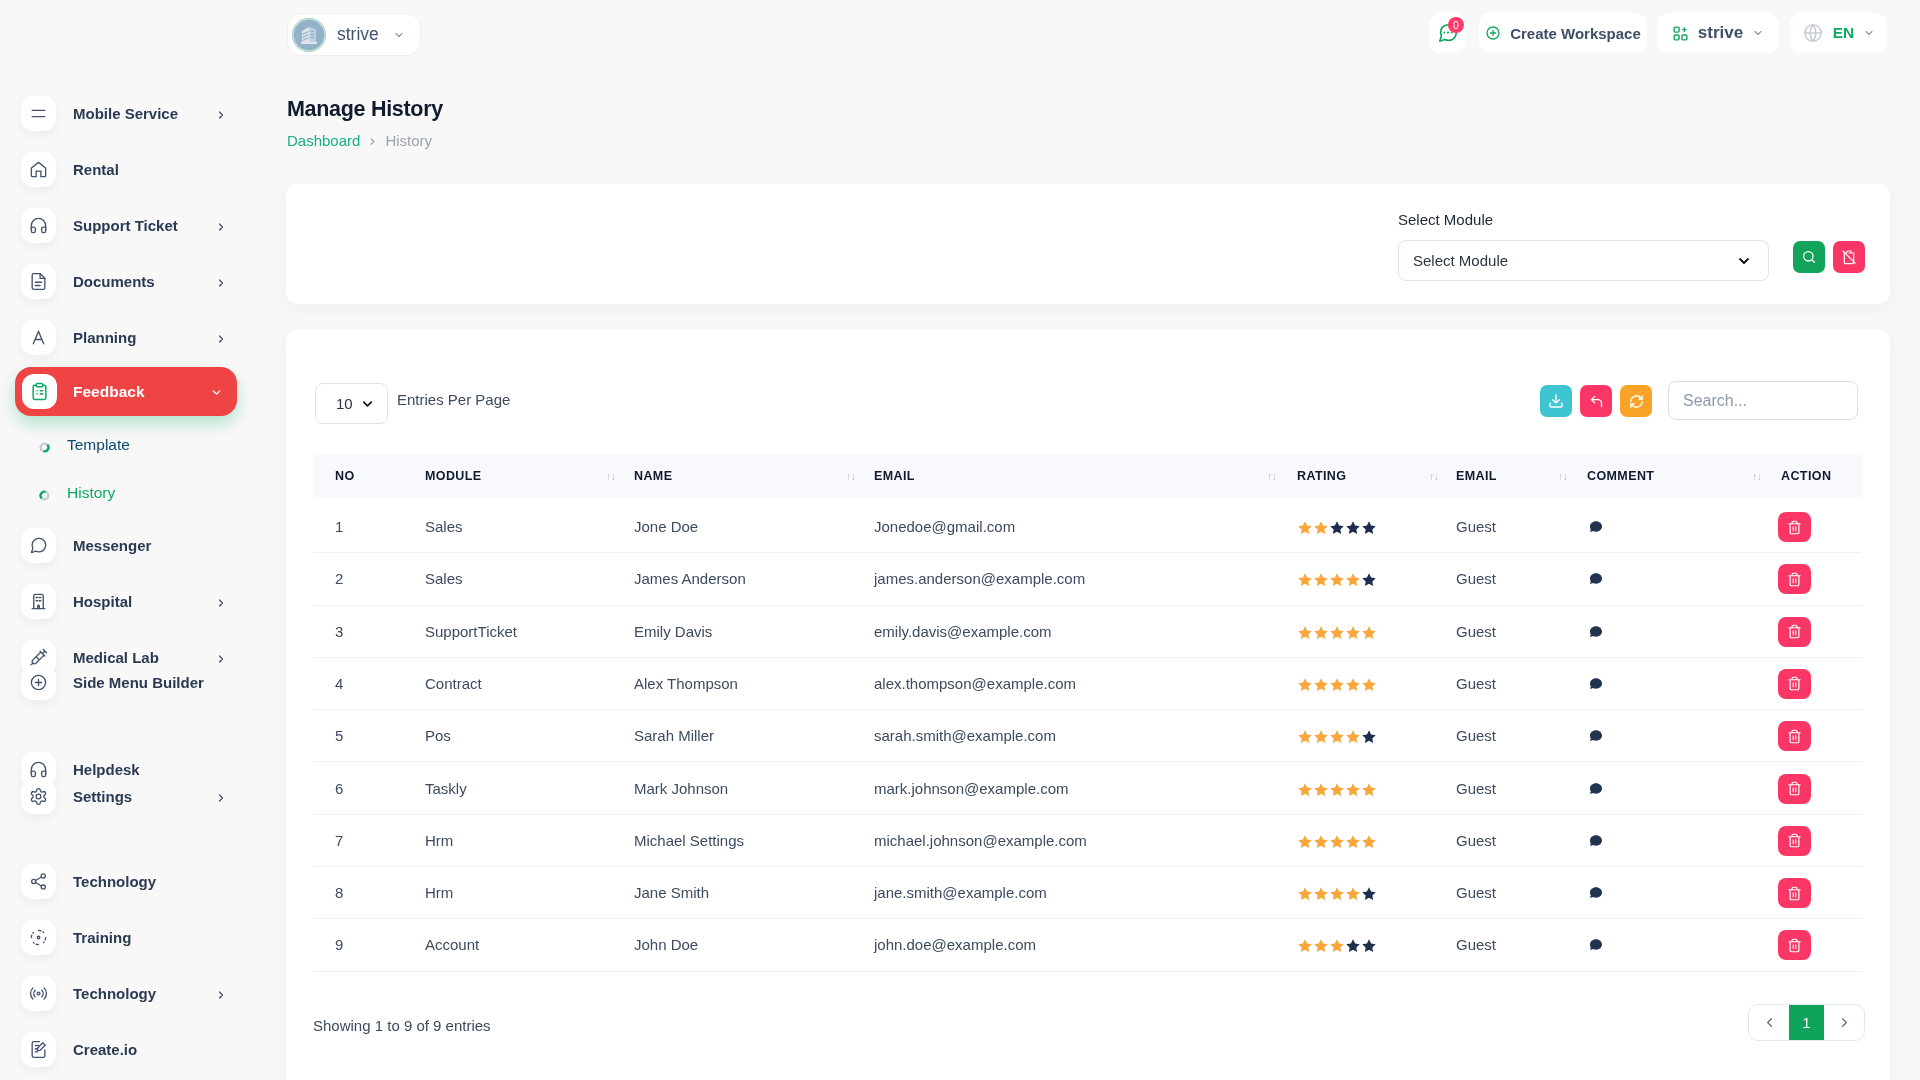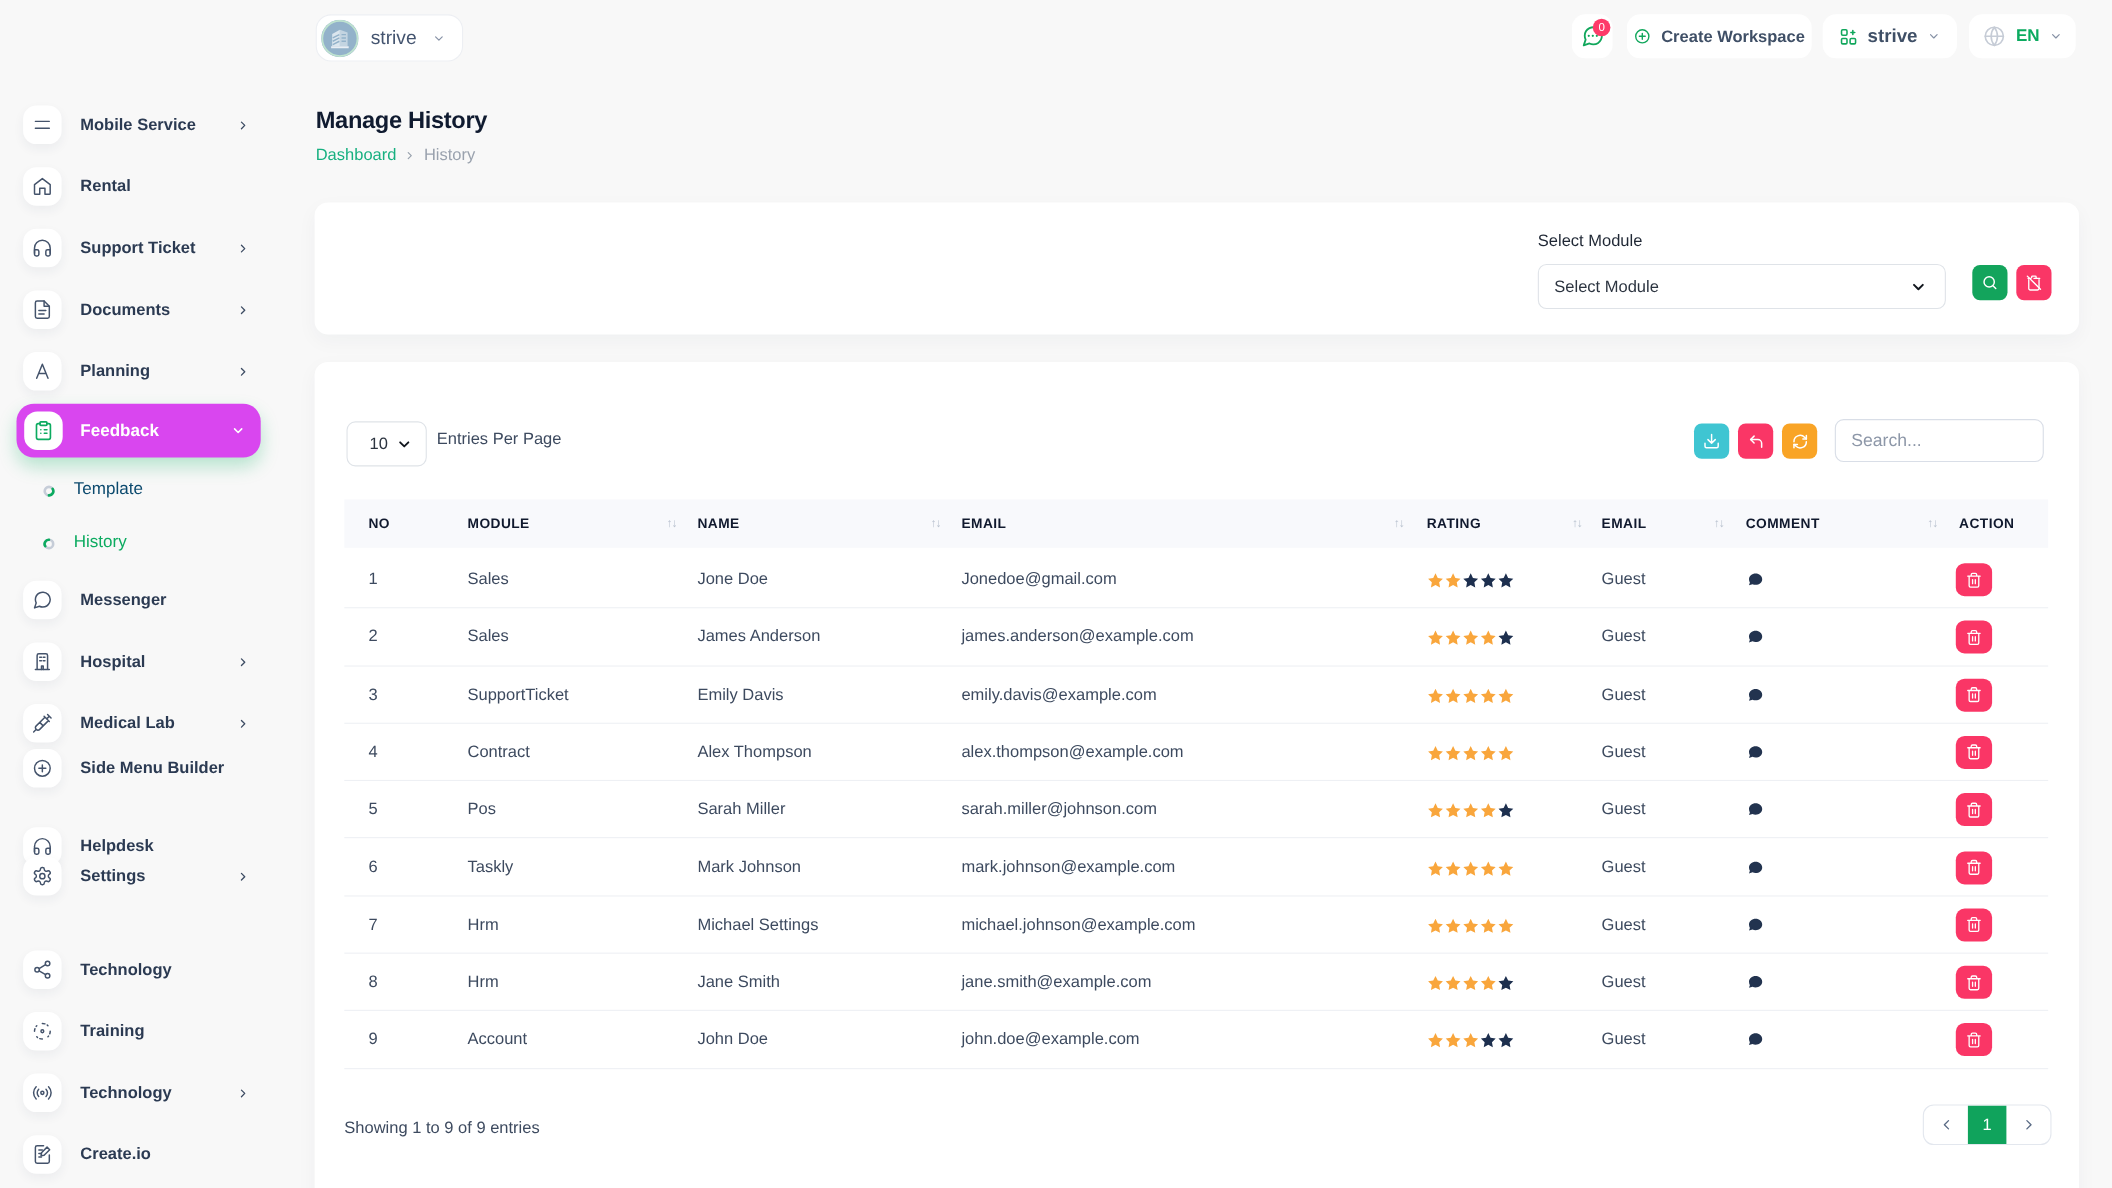--- a/index.html
+++ b/index.html
@@ -1,21 +1,21 @@
 <!DOCTYPE html>
 <html><head><meta charset="utf-8"><style>
 *{margin:0;padding:0;box-sizing:border-box}
 html,body{width:1920px;height:1080px;overflow:hidden;background:#f8f8f8;font-family:"Liberation Sans",sans-serif}
 aside{position:absolute;left:0;top:0;width:260px;height:1080px}
 .logo{position:absolute;left:0;top:0}
 .nitem{position:absolute;left:0;width:260px;height:35px}
 .ibox{position:absolute;left:21px;top:0;width:35px;height:35px;background:#fff;border-radius:12px;box-shadow:0 4px 10px rgba(35,58,85,.06);display:flex;align-items:center;justify-content:center}
 .nlabel{position:absolute;left:73px;top:0;height:35px;line-height:35px;font-size:15px;font-weight:bold;color:#2b3a52}
 .nchev{position:absolute;left:215px;top:11px}
-.fpill{position:absolute;left:15px;top:367px;width:222px;height:49px;background:#d946ef;border-radius:16px;box-shadow:0 8px 16px rgba(12,171,96,.28)}
+.fpill{position:absolute;left:15px;top:367px;width:222px;height:49px;background:#ef4444;border-radius:16px;box-shadow:0 8px 16px rgba(12,171,96,.28)}
 .fibox{position:absolute;left:7px;top:7px;width:35px;height:35px;background:#fff;border-radius:12px;display:flex;align-items:center;justify-content:center}
 .flabel{position:absolute;left:58px;top:0;height:49px;line-height:49px;font-size:15.5px;font-weight:bold;color:#fff}
 .fchev{position:absolute;right:14px;top:18px}
 .sub{position:absolute;left:0;width:260px;height:22px}
 .donut{position:absolute;left:39px;top:5px}
 .slabel{position:absolute;left:67px;top:0;height:22px;line-height:22px;font-size:15.5px;color:#0c4a6e}
 main{position:absolute;left:260px;top:0;width:1660px;height:826px}
 .chip{position:absolute;left:27px;top:13px;width:134px;height:43px;background:#fff;border:1px solid #edeff3;border-radius:14px;display:flex;align-items:center;padding-left:4px}
 .chiptxt{font-size:17.5px;color:#44546f;font-weight:500;margin-left:11px}
 .chipchev{margin-left:14px;display:flex}
@@ -126,21 +126,21 @@
   <span class="ibox">
         <svg width="19" height="19" viewBox="0 0 24 24" fill="none" stroke="#44536b" stroke-width="1.7" stroke-linecap="round" stroke-linejoin="round">
           <path d="m18 2 4 4M17 7l3-3M19 9 8.7 19.3a2.4 2.4 0 0 1-3.4 0l-.6-.6a2.4 2.4 0 0 1 0-3.4L15 5M9 11l4 4M5 19l-3 3M14 4l6 6"></path>
         </svg>
       </span>
   <span class="nlabel">Medical Lab</span>
   <span class="nchev"><svg width="12" height="12" viewBox="0 0 24 24" fill="none" stroke="#3d4c63" stroke-width="2.4" stroke-linecap="round" stroke-linejoin="round">
           <path d="m9 6 6 6-6 6"></path>
         </svg></span>
 </div>
-<div class="nitem" style="top:681px">
+<div class="nitem" style="top:665px">
   <span class="ibox">
         <svg width="19" height="19" viewBox="0 0 24 24" fill="none" stroke="#44536b" stroke-width="1.7" stroke-linecap="round" stroke-linejoin="round">
           <circle cx="12" cy="12" r="9"></circle>
           <path d="M12 8v8M8 12h8"></path>
         </svg>
       </span>
   <span class="nlabel">Side Menu Builder</span>
 
 </div>
 <div class="nitem" style="top:751.5px">
@@ -515,21 +515,21 @@
             <svg width="15" height="15" viewBox="0 0 24 24" fill="none" stroke="#fff" stroke-width="1.9" stroke-linecap="round" stroke-linejoin="round">
               <path d="M3 6h18M19 6v14a2 2 0 0 1-2 2H7a2 2 0 0 1-2-2V6M8 6V4a2 2 0 0 1 2-2h4a2 2 0 0 1 2 2v2"></path>
               <path d="M10 11v6M14 11v6"></path>
             </svg>
           </span>
 </div>
 <div class="trow" style="top:256.2px">
  <span class="td" style="left:22px">5</span>
  <span class="td" style="left:112px">Pos</span>
  <span class="td" style="left:321px">Sarah Miller</span>
- <span class="td" style="left:561px">sarah.miller@johnson.com</span>
+ <span class="td" style="left:561px">sarah.smith@example.com</span>
  <span class="stars" style="left:984px">
             <svg width="16" height="16" viewBox="0 0 24 24" fill="#f9a63c" stroke="none" stroke-width="0" stroke-linecap="round" stroke-linejoin="round">
               <path d="M12 1.8l3.1 6.4 7 1-5.1 4.9 1.2 7L12 17.8l-6.2 3.3 1.2-7L1.9 9.2l7-1z"></path>
             </svg>
             <svg width="16" height="16" viewBox="0 0 24 24" fill="#f9a63c" stroke="none" stroke-width="0" stroke-linecap="round" stroke-linejoin="round">
               <path d="M12 1.8l3.1 6.4 7 1-5.1 4.9 1.2 7L12 17.8l-6.2 3.3 1.2-7L1.9 9.2l7-1z"></path>
             </svg>
             <svg width="16" height="16" viewBox="0 0 24 24" fill="#f9a63c" stroke="none" stroke-width="0" stroke-linecap="round" stroke-linejoin="round">
               <path d="M12 1.8l3.1 6.4 7 1-5.1 4.9 1.2 7L12 17.8l-6.2 3.3 1.2-7L1.9 9.2l7-1z"></path>
             </svg>

